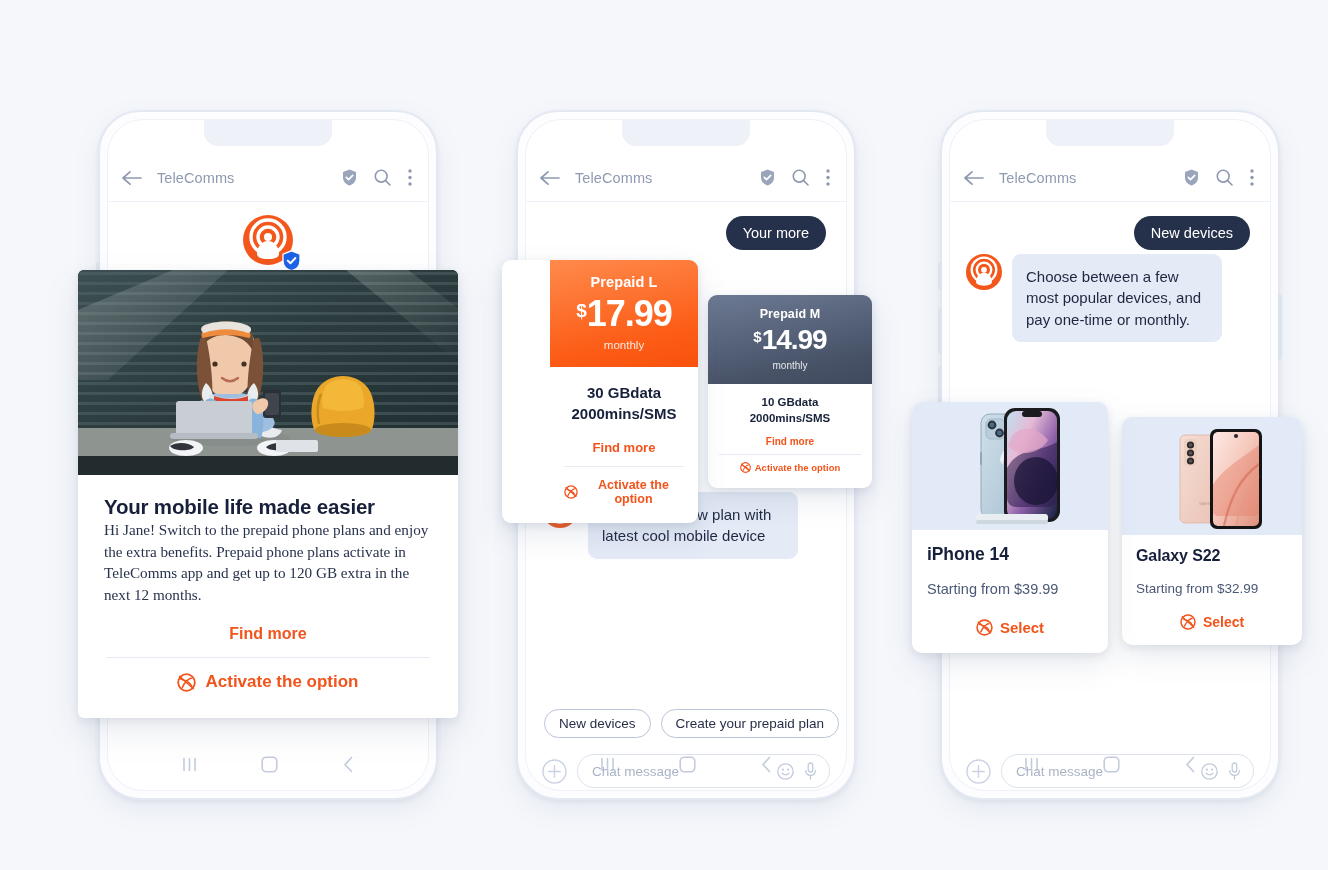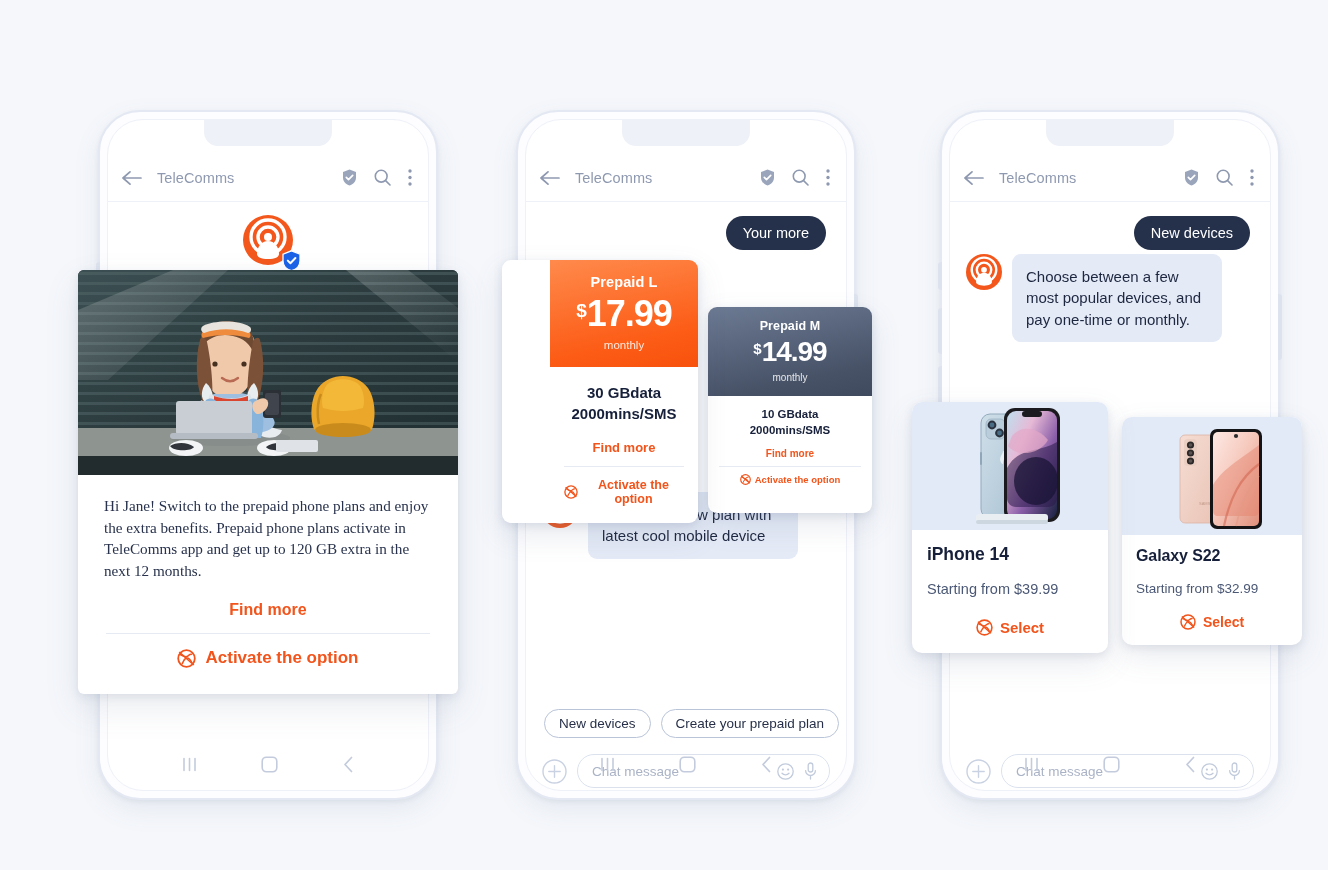--- a/index.html
+++ b/index.html
@@ -120,35 +120,35 @@
   .pcard {
     position: absolute;
     background: #fff; border-radius: 9px;
     box-shadow: 0 3px 9px rgba(90,105,140,.15), 0 12px 30px rgba(90,105,140,.14);
     overflow: hidden;
   }
   .pcard .head { text-align: center; color: #fff; }
   .pcard.l { left: 4px; top: 148px; width: 196px; z-index: 9; padding-left: 48px; }
   .pcard.l .head { background: linear-gradient(168deg,#ff8a4c 0%,#fc5c16 72%,#f8520d 100%);
                    padding: 14px 0 16px; }
-  .pcard.r { left: 210px; top: 195px; width: 164px; z-index: 8; }
+  .pcard.r { left: 210px; top: 183px; width: 164px; z-index: 8; }
   .pcard.r .head { background: linear-gradient(168deg,#6c7a93 0%,#475267 75%,#3f4a5e 100%);
                    padding: 12px 0 13px; }
   .plan-name { font-size: 14.5px; font-weight: bold; letter-spacing: .1px; }
   .plan-name.sm { font-size: 12.5px; }
   .price { font-weight: bold; letter-spacing: -1px; line-height: 1; }
   .price .cur { font-size: 19px; vertical-align: 9px; letter-spacing: 0; }
   .pcard.l .price { font-size: 36px; margin-top: 6px; }
   .pcard.l .price .cur { font-size: 19px; }
   .pcard.r .price { font-size: 28px; margin-top: 5px; }
   .pcard.r .price .cur { font-size: 15px; vertical-align: 7px; }
   .monthly { font-size: 11.5px; color: rgba(255,255,255,.86); margin-top: 7px; }
   .monthly.sm { font-size: 10px; margin-top: 6px; }
   .pcard .body { padding: 15px 14px 17px; text-align: center; }
-  .pcard.r .body { padding: 11px 11px 28px; }
+  .pcard.r .body { padding: 11px 11px 15px; }
   .specs { font-size: 15px; font-weight: bold; color: #17203a; line-height: 1.4; }
   .specs.sm { font-size: 11.5px; line-height: 1.38; }
   .pc-find { margin-top: 16px; font-size: 13px; font-weight: bold; color: #f2541b; }
   .pc-find.sm { margin-top: 9px; font-size: 10px; }
   .pc-hr { height: 1px; background: #e6eaf3; margin-top: 11px; }
   .pc-hr.sm { margin-top: 7px; }
   .pc-act {
     margin-top: 11px; font-size: 12.5px; font-weight: bold; color: #f2541b;
     display: flex; align-items: center; justify-content: center; gap: 5px;
   }
@@ -365,20 +365,21 @@
             <path d="M176 132c6-4 12-6 14 0 1 5-3 10-9 12-5 1-9-8-5-12z" fill="#f0c9ab"></path>
             <ellipse cx="108" cy="178" rx="17" ry="8" fill="#f2f4f6"></ellipse>
             <ellipse cx="196" cy="178" rx="17" ry="8" fill="#f2f4f6"></ellipse>
             <path d="M92 176c6-4 18-4 24 1-2 4-20 5-24-1z" fill="#31353b"></path>
             <path d="M212 176c-6-4-18-4-24 1 2 4 20 5 24-1z" fill="#31353b"></path>
             <rect x="198" y="170" width="42" height="12" rx="2" fill="#dfe3e7"></rect>
           </g>
         </svg>
       </div>
       <div class="hero-body">
+        <h2>Your mobile life made easier</h2>
         <p>Hi Jane! Switch to the prepaid phone plans and enjoy the extra benefits. Prepaid phone plans activate in TeleComms app and get up to 120 GB extra in the next 12 months.</p>
         <div class="findmore">Find more</div>
         <div class="hr"></div>
         <div class="activate">
           <span>
             <svg class="ic" width="19" height="19" viewBox="0 0 19 19">
                 <circle cx="9.5" cy="9.5" r="8.3" fill="none" stroke="#f2541b" stroke-width="1.8"></circle>
                 <path d="M3 5.5c3 1 5 3 7 2s3-3 5-2" fill="none" stroke="#f2541b" stroke-width="1.6"></path>
                 <path d="M5 15c2-3 2-6 5-6s4 3 5 5" fill="none" stroke="#f2541b" stroke-width="1.6"></path>
                 <path d="M2.2 3 16.8 16" stroke="#f2541b" stroke-width="1.6"></path>

